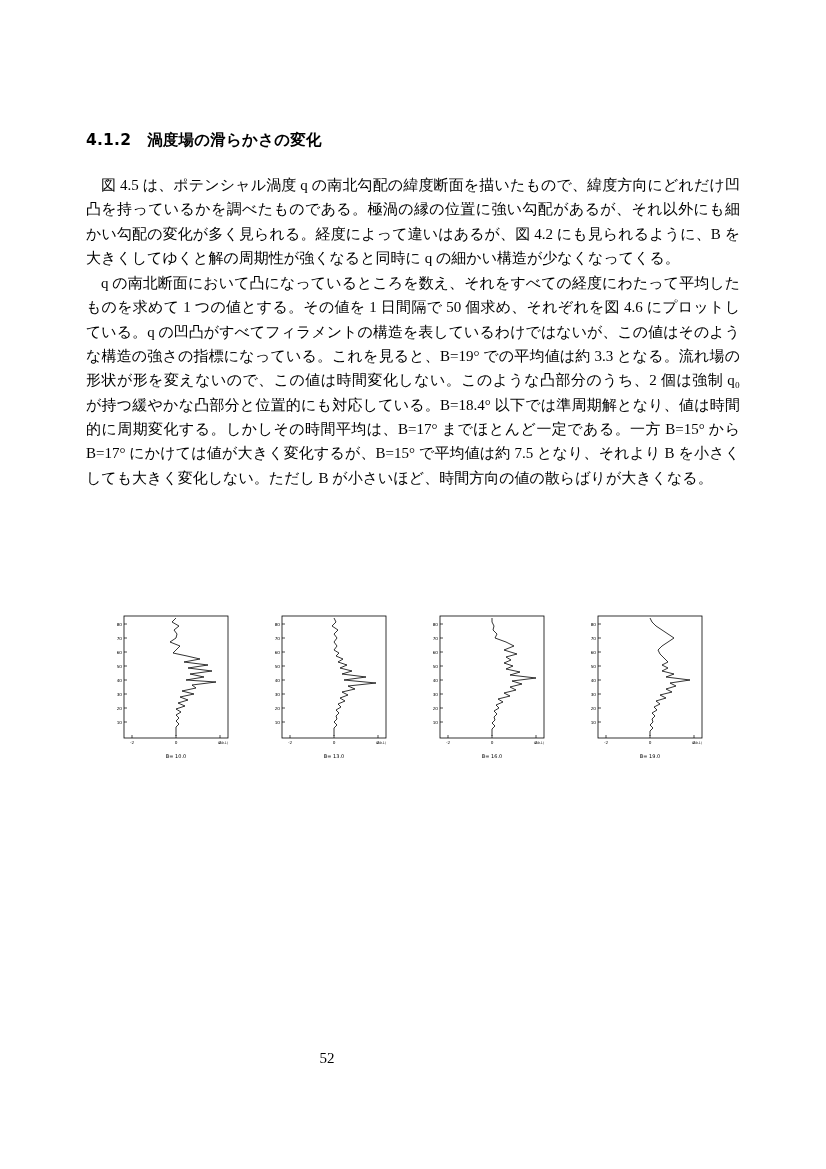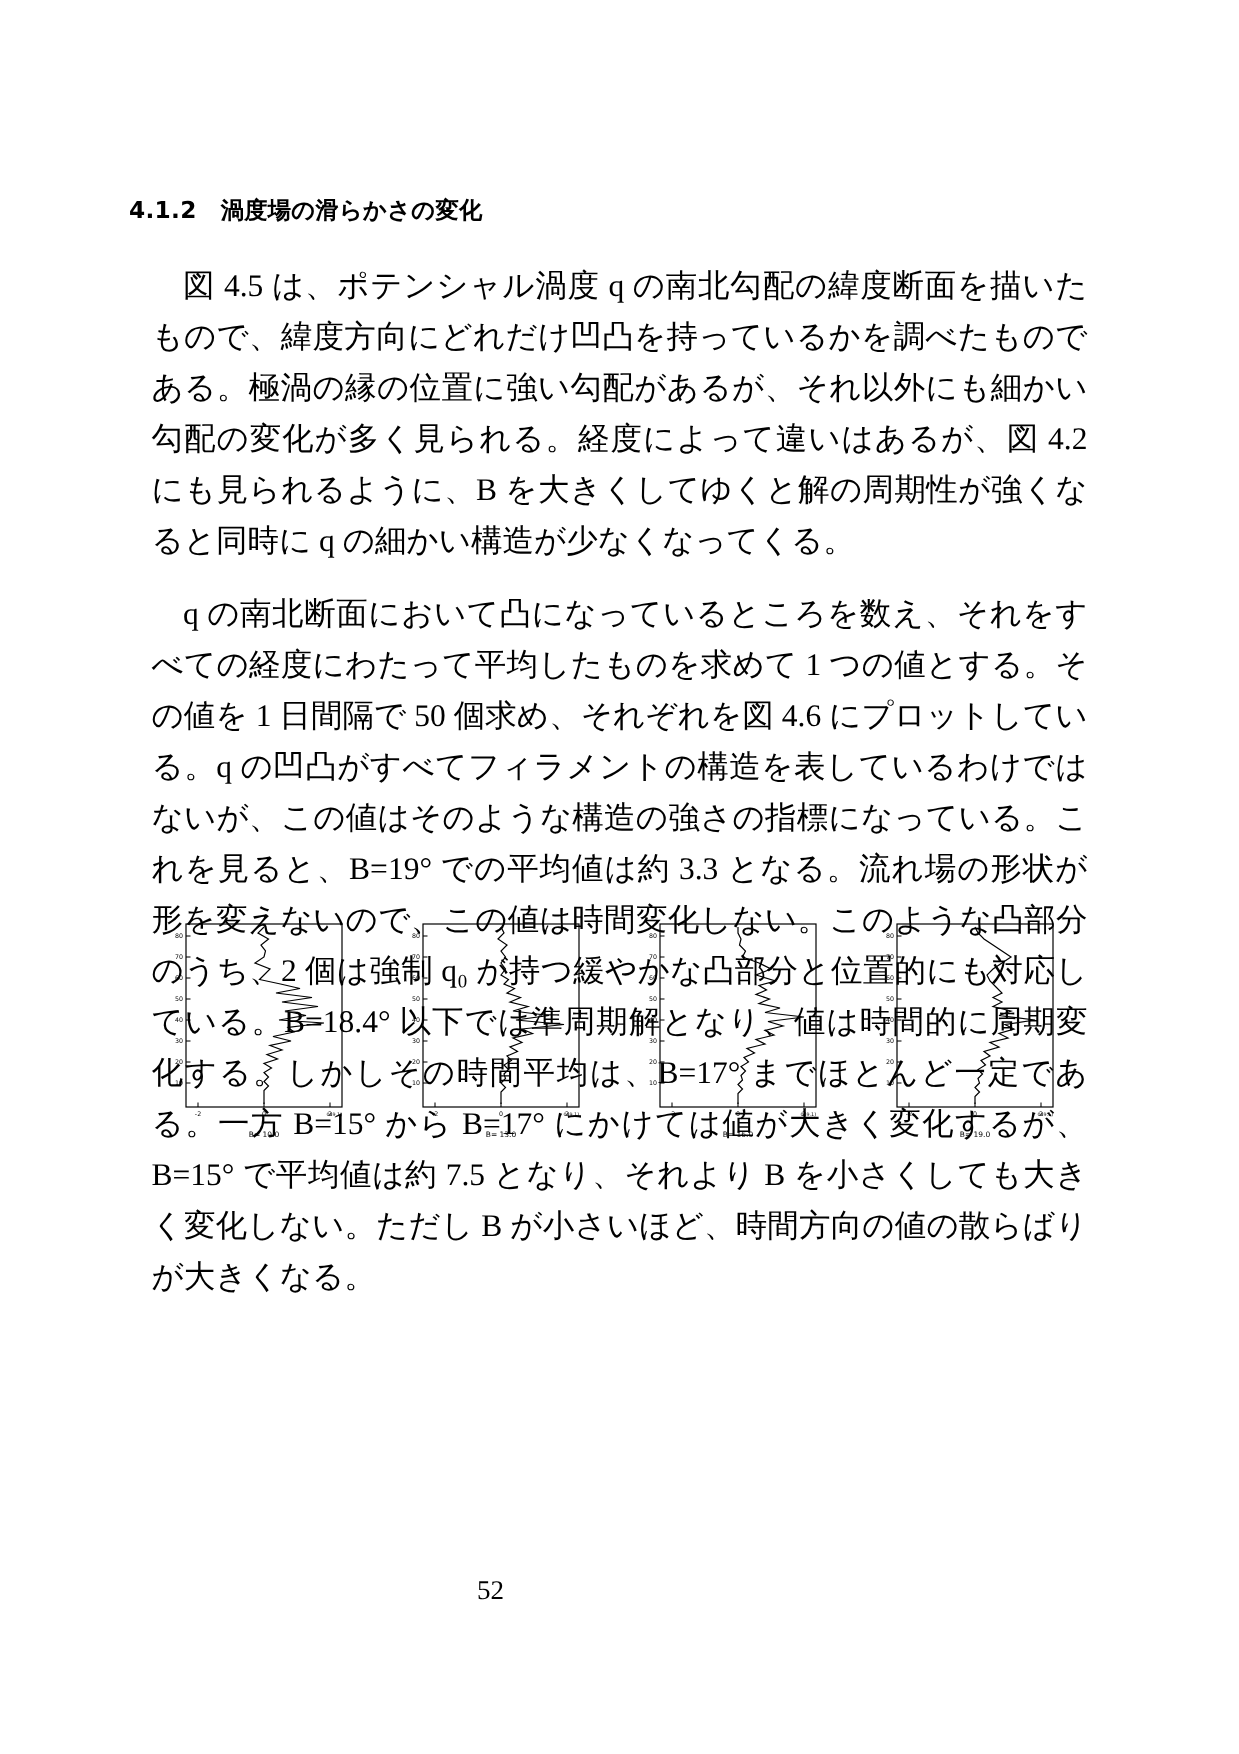--- a/index.html
+++ b/index.html
@@ -30,22 +30,22 @@
   }
   h2.section-title {
     font-family: "DejaVu Sans", sans-serif;
     font-size: 15.5px;
     font-weight: bold;
     margin: 0 0 22px 0;
     letter-spacing: 0.2px;
   }
   h2.section-title .num { margin-right: 16px; }
   p.para {
-    margin: 15px;
-    font-size: 21px;
+    margin: 0;
+    font-size: 15px;
     line-height: 1.62;
     text-align: justify;
     text-justify: inter-ideograph;
     text-indent: 1em;
   }
   p.para + p.para { margin-top: 1px; }
   .figure-block {
     position: absolute;
     left: 86px;
     top: 608px;
@@ -69,21 +69,21 @@
     font-size: 15px;
     line-height: 1.6;
     text-align: justify;
   }
   .pageno {
     position: absolute;
     left: 0;
     top: 1050px;
     width: 654px;
     text-align: center;
-    font-size: 18px;
+    font-size: 15px;
   }
 </style>
 </head>
 <body>
 
 <div class="page">
 
   <div class="content">
     <h2 class="section-title">
       <span class="num">4.1.2</span><span>渦度場の滑らかさの変化</span>

